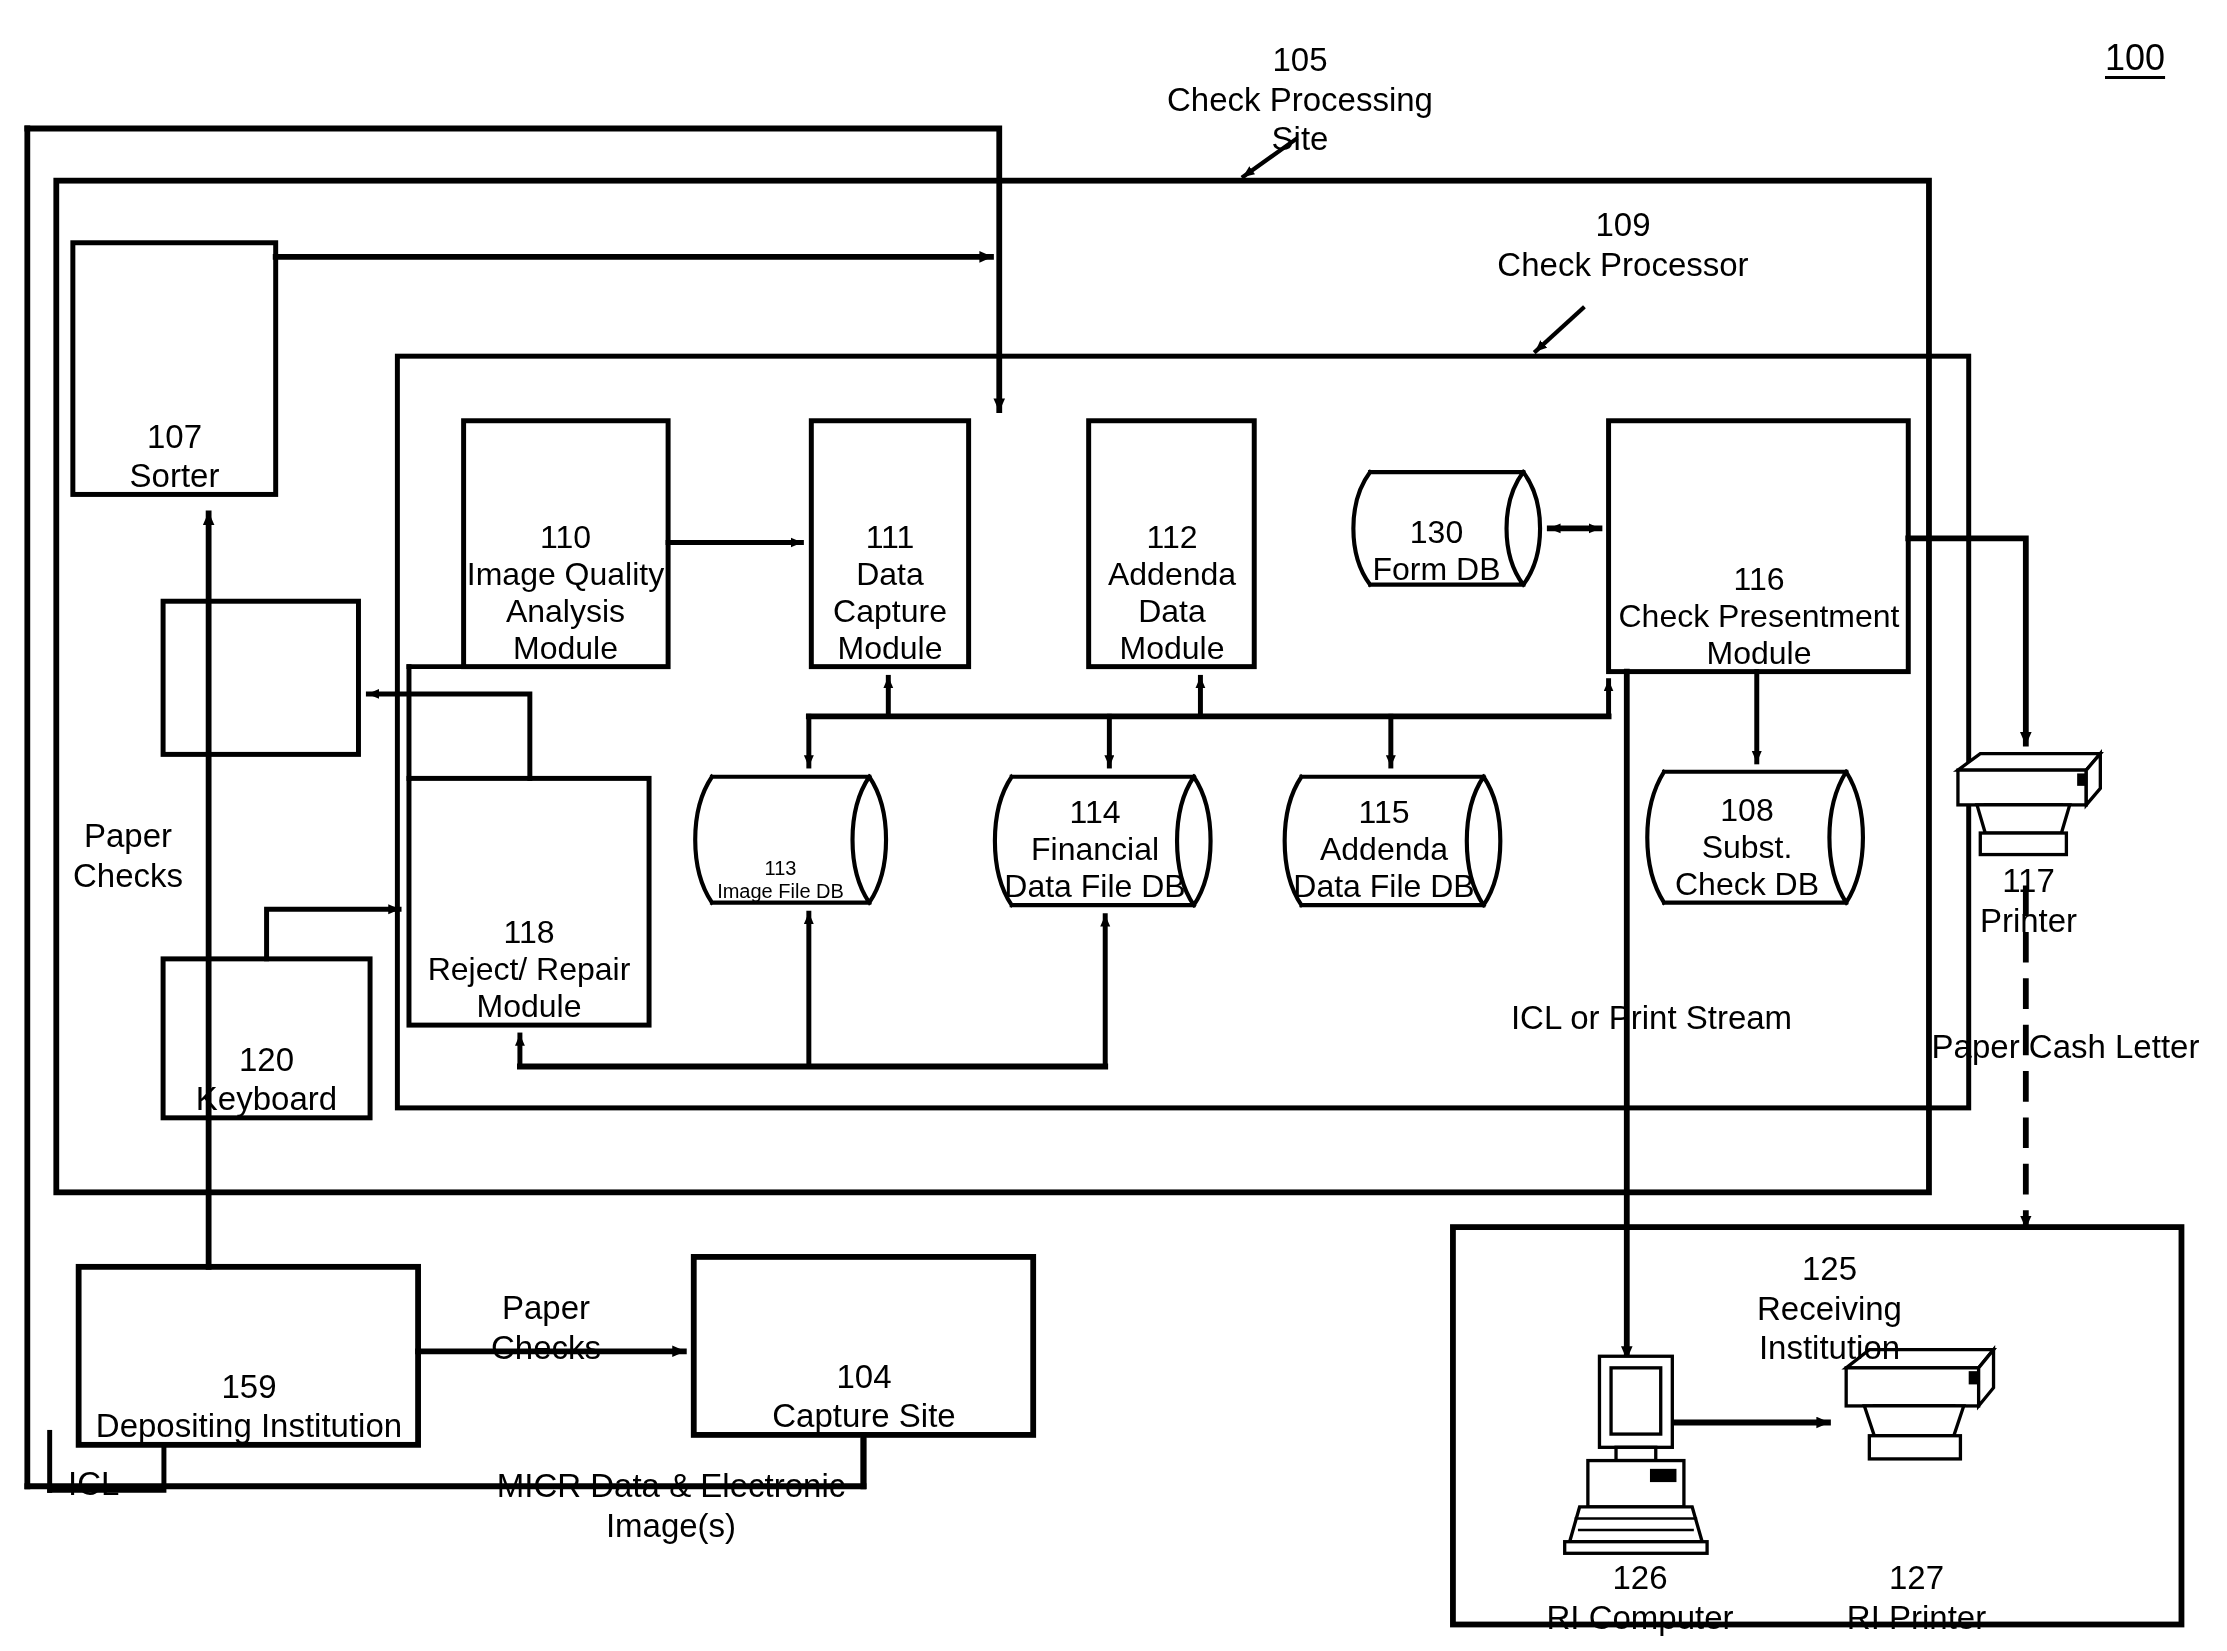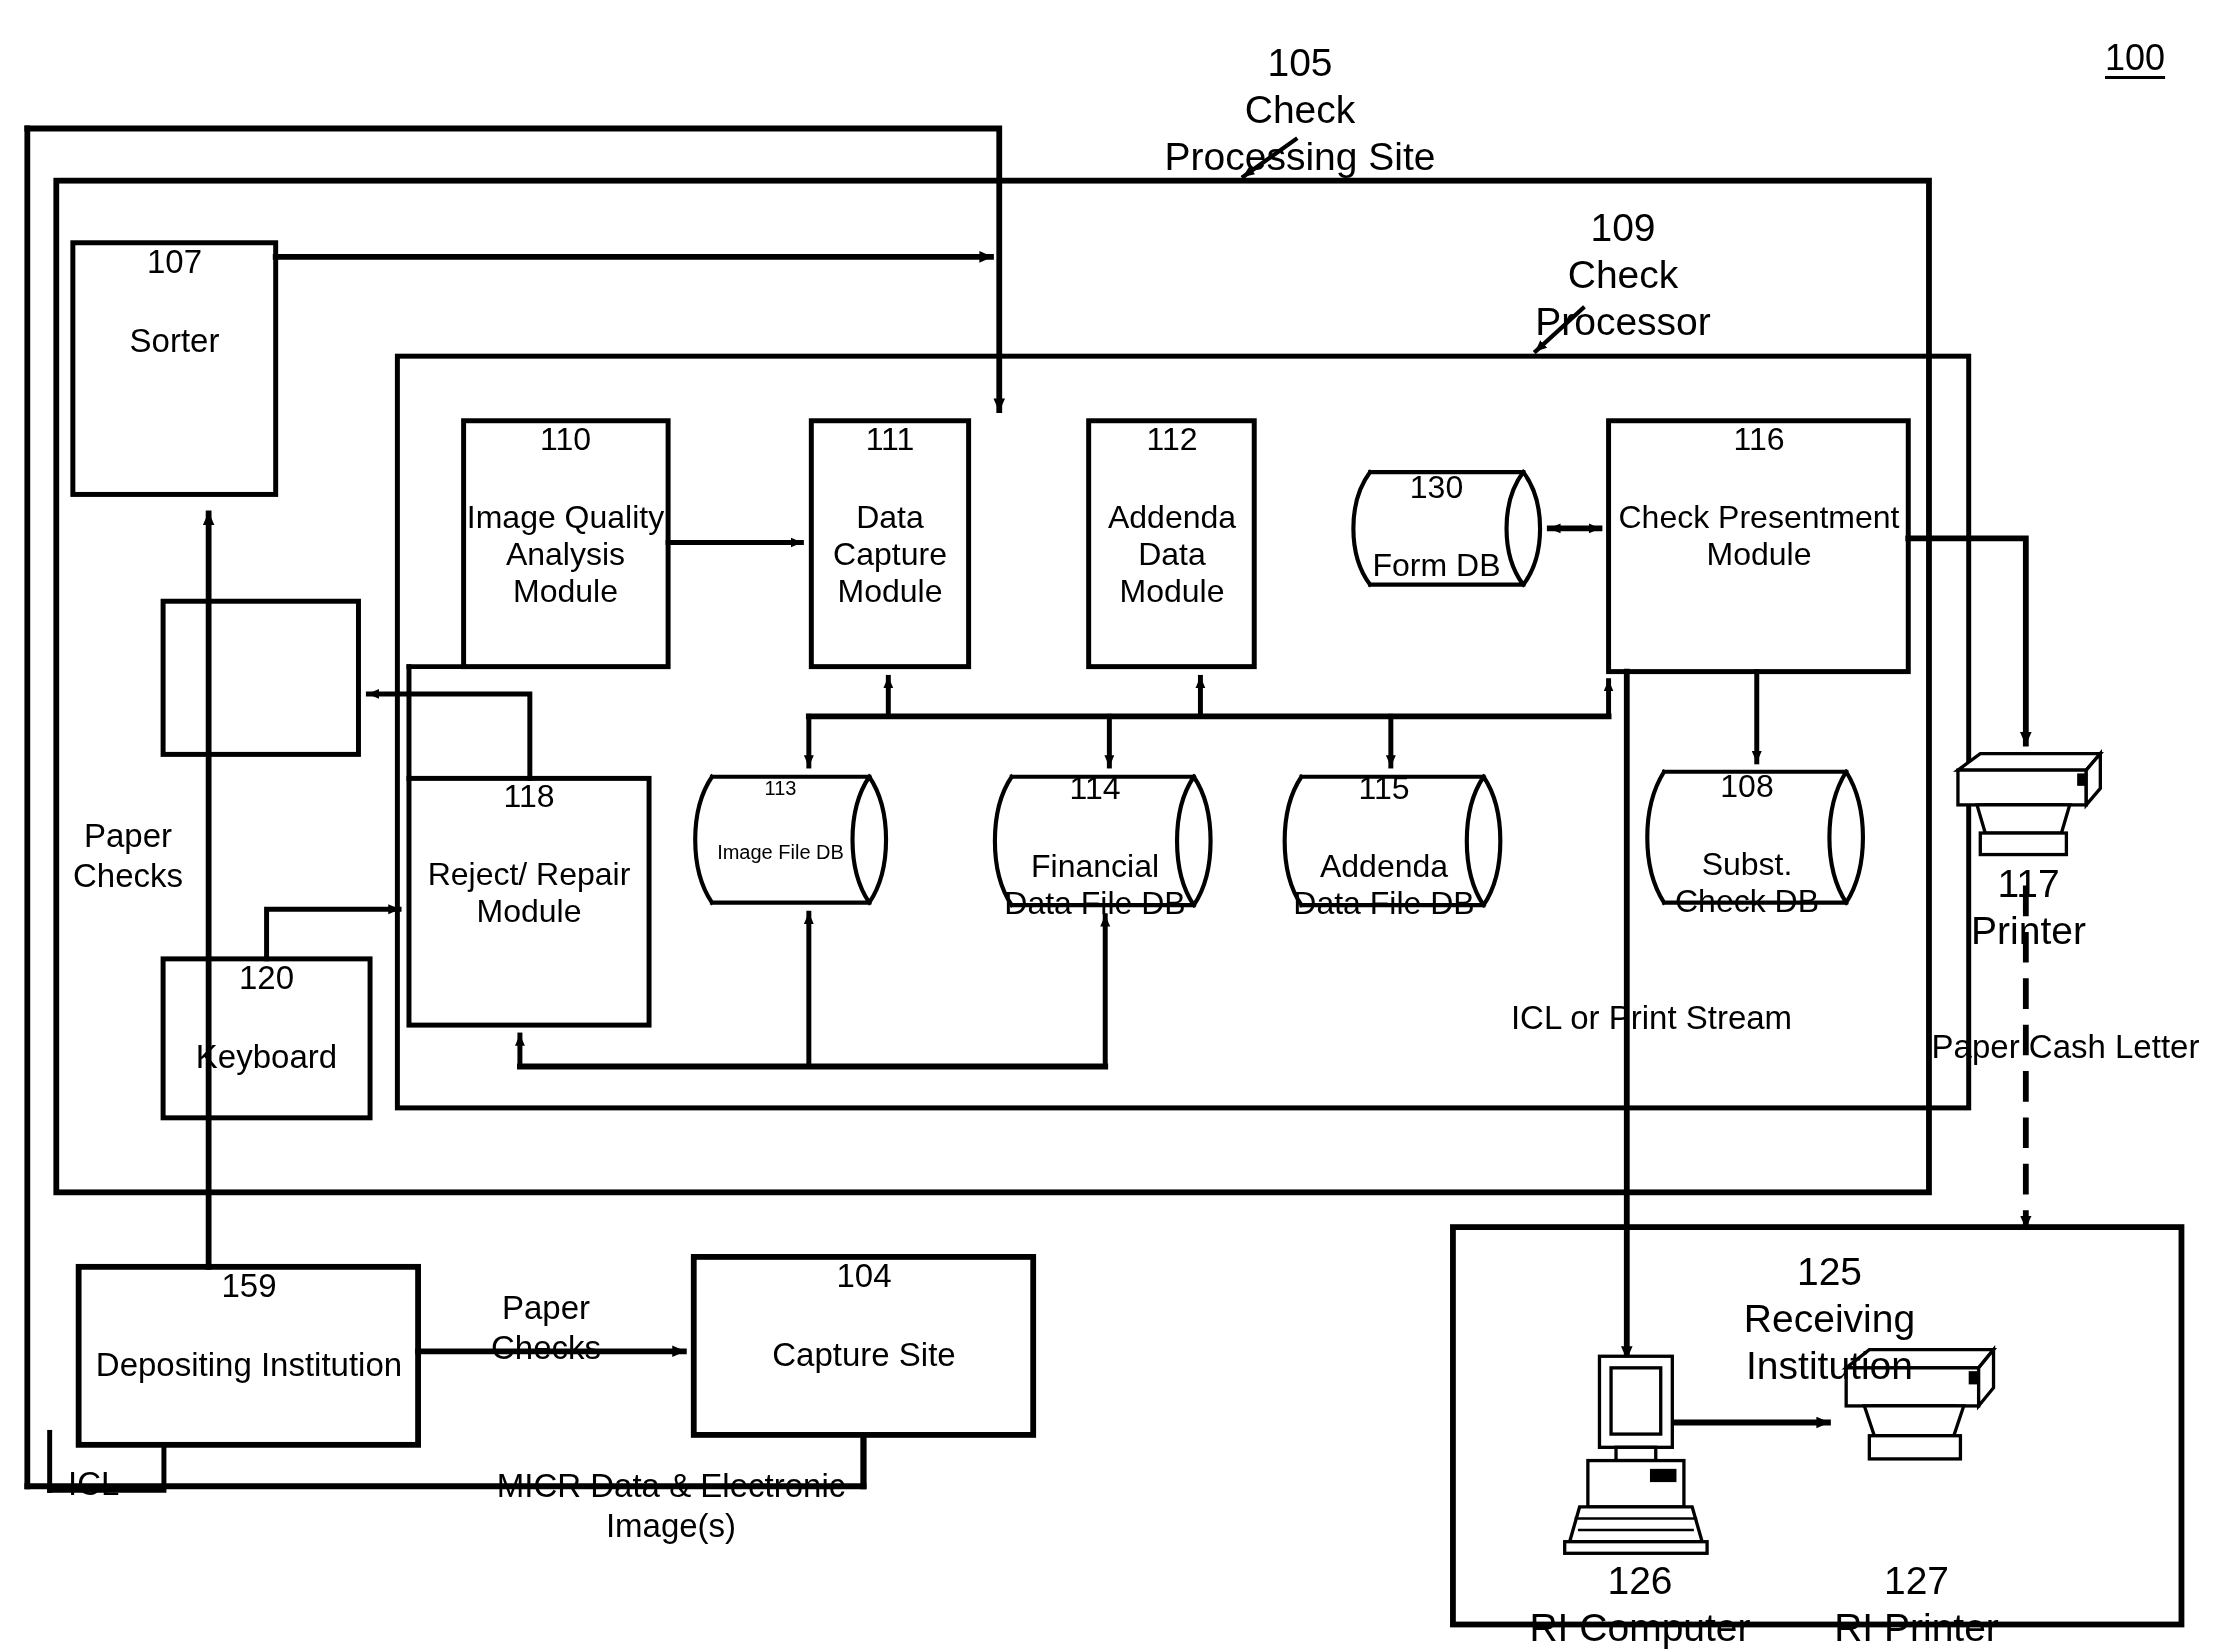--- a/index.html
+++ b/index.html
@@ -24,37 +24,36 @@
   }
   .num { display: block; }
   .nm  { display: block; }
 
   
   .boxtext {
     position: absolute;
     display: flex;
     flex-direction: column;
     align-items: center;
-    justify-content: flex-start;
+    justify-content: flex-end;
     text-align: center;
     line-height: 1.16;
     font-size: 33px;
-    gap: 41px;
   }
   .fig-num {
     position: absolute;
     font-size: 36px;
     text-decoration: underline;
     text-underline-offset: 5.8px;
     margin-top: 32px;
   }
   .callout {
     position: absolute;
     text-align: center;
-    font-size: 39px;
+    font-size: 33px;
     line-height: 1.2;
   }
   .edgelbl {
     position: absolute;
     text-align: center;
     font-size: 33px;
     line-height: 1.2;
   }
 </style>
 </head>

